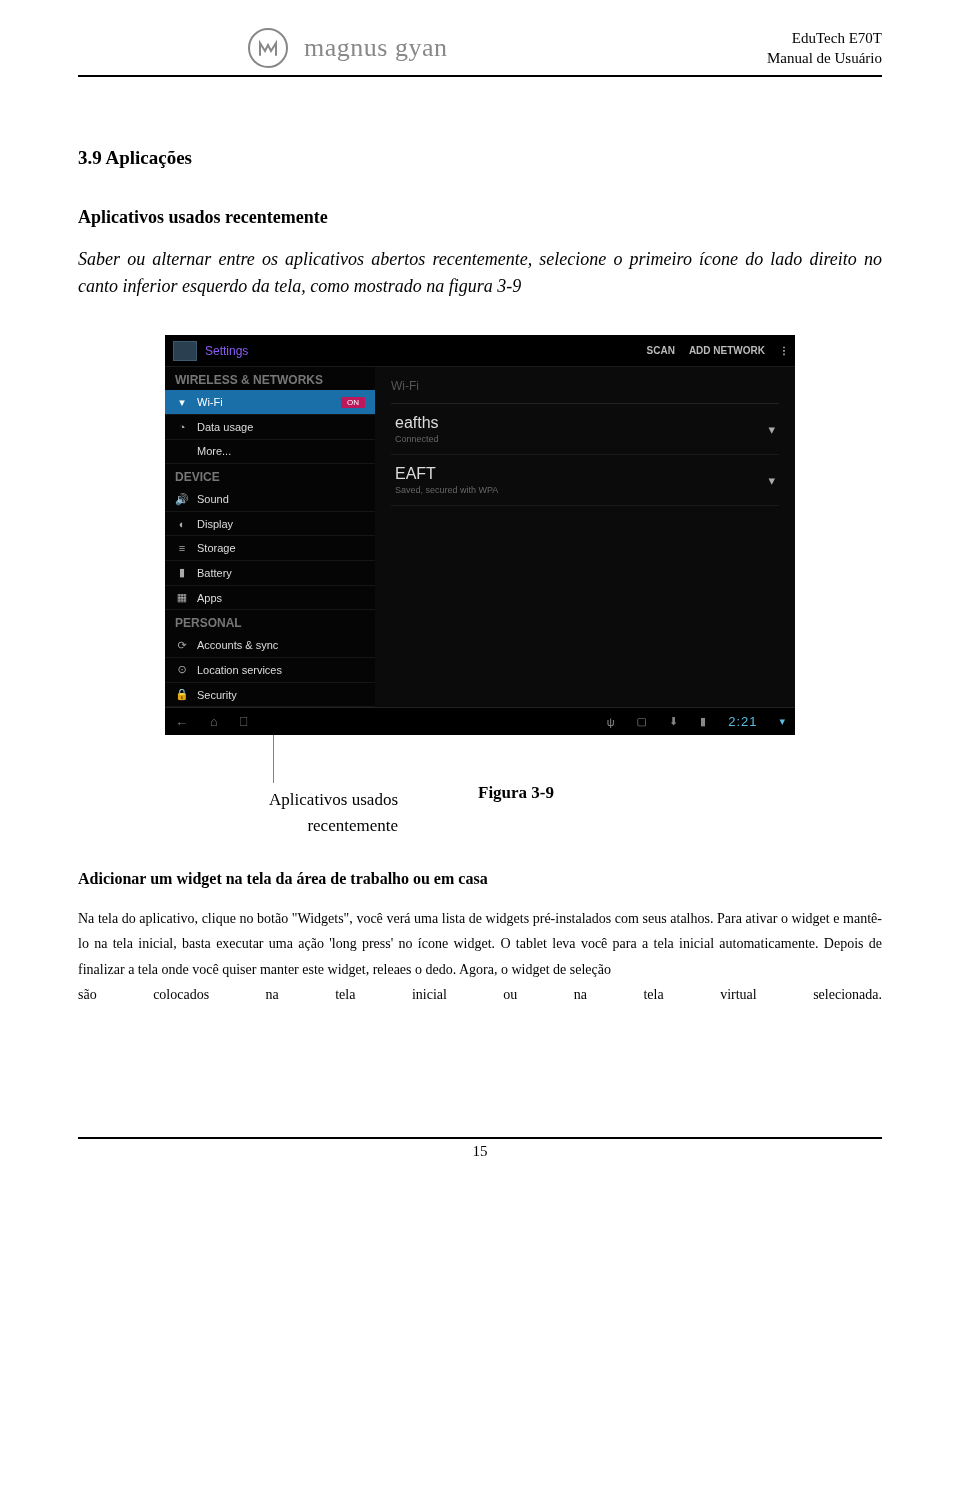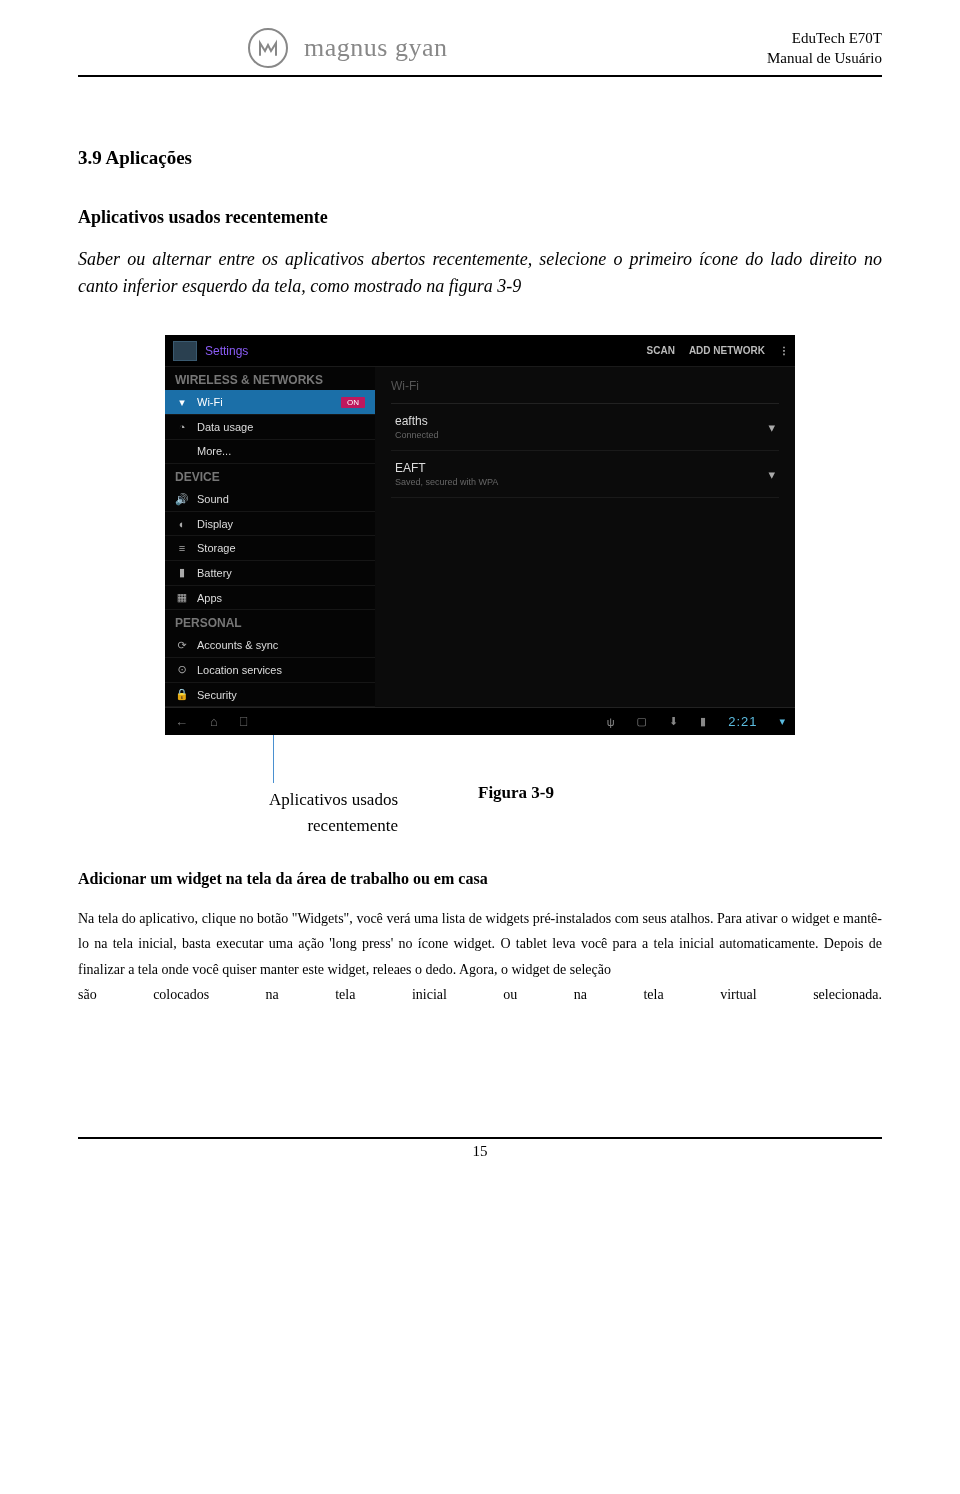--- a/index.html
+++ b/index.html
@@ -42,21 +42,21 @@
   .cat { color: #777; font-size: 12px; font-weight: bold; padding: 6px 10px 3px 10px; }
   .sidebar-row { height: 26px; display: flex; align-items: center; padding: 0 10px; border-bottom: 1px solid #161616; gap: 8px; }
   .sidebar-row.selected { background: #1b6fa8; color: #fff; }
   .sidebar-row .ic { width: 14px; text-align: center; color: #aaa; font-size: 11px; }
   .sidebar-row.selected .ic { color: #fff; }
   .sw { margin-left: auto; font-size: 8px; background: #1b6fa8; color: #fff; padding: 1px 6px; border-radius: 1px; }
   .sidebar-row.selected .sw { background: #be185d; }
   .main { flex: 1; background: #0b0b0b; padding: 8px 16px; display: flex; flex-direction: column; }
   .main-hdr { color: #555; font-size: 12px; padding: 4px 0 10px 0; border-bottom: 1px solid #222; }
   .net-row { display: flex; align-items: center; padding: 10px 4px; border-bottom: 1px solid #1a1a1a; }
-  .net-name { color: #ddd; font-size: 12px; }
+  .net-name { color: #ddd; font-size: 16px; }
   .net-sub { color: #666; font-size: 9px; margin-top: 2px; }
   .wifi-ic { margin-left: auto; color: #aaa; font-size: 13px; }
   .shot-navbar { height: 28px; background: #000; border-top: 1px solid #222; display: flex; align-items: center; padding: 0 10px; gap: 22px; color: #777; font-size: 13px; }
   .shot-navbar .spacer { flex: 1; }
   .clock { color: #5bbce0; font-size: 13px; letter-spacing: 1px; }
   .status-ic { color: #888; font-size: 11px; }
 
   .callout-wrap { display: flex; align-items: flex-start; margin-top: 0; }
   .callout-leader {
     width: 1px; height: 48px; background: #4a90d0; margin-left: 195px;

